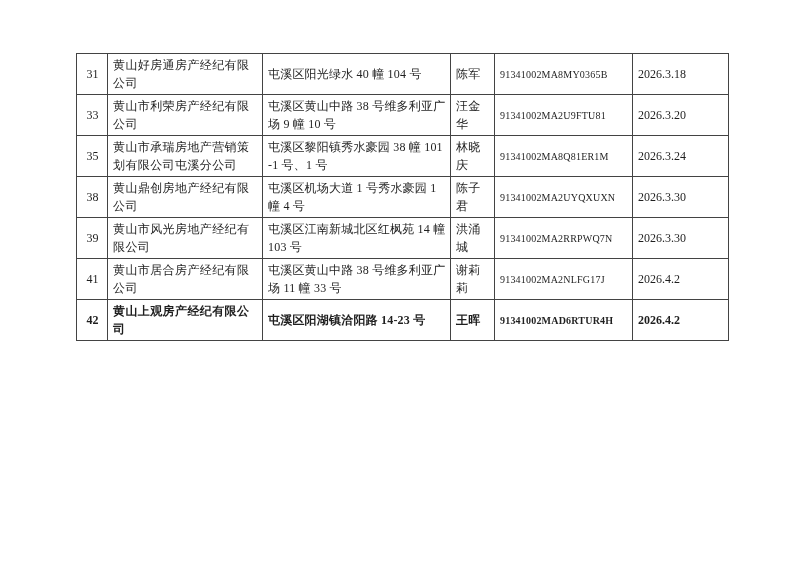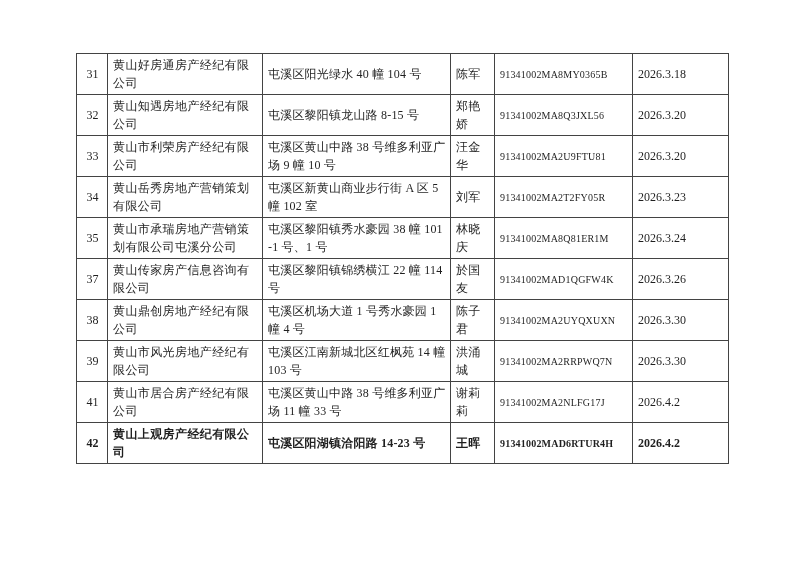--- a/index.html
+++ b/index.html
@@ -58,58 +58,34 @@
     <tbody id="registry-body">
         <tr>
           <td class="c-no">31</td>
           <td class="c-company">黄山好房通房产经纪有限公司</td>
           <td class="c-address">屯溪区阳光绿水 40 幢 104 号</td>
           <td class="c-person">陈军</td>
           <td class="c-code">91341002MA8MY0365B</td>
           <td class="c-date">2026.3.18</td>
         </tr>
         <tr>
-          <td class="c-no">32</td>
-          <td class="c-company">黄山知遇房地产经纪有限公司</td>
-          <td class="c-address">屯溪区黎阳镇龙山路 8-15 号</td>
-          <td class="c-person">郑艳娇</td>
-          <td class="c-code">91341002MA8Q3JXL56</td>
-          <td class="c-date">2026.3.20</td>
-        </tr>
-        <tr>
           <td class="c-no">33</td>
           <td class="c-company">黄山市利荣房产经纪有限公司</td>
           <td class="c-address">屯溪区黄山中路 38 号维多利亚广场 9 幢 10 号</td>
           <td class="c-person">汪金华</td>
           <td class="c-code">91341002MA2U9FTU81</td>
           <td class="c-date">2026.3.20</td>
         </tr>
         <tr>
-          <td class="c-no">34</td>
-          <td class="c-company">黄山岳秀房地产营销策划有限公司</td>
-          <td class="c-address">屯溪区新黄山商业步行街 A 区 5 幢 102 室</td>
-          <td class="c-person">刘军</td>
-          <td class="c-code">91341002MA2T2FY05R</td>
-          <td class="c-date">2026.3.23</td>
-        </tr>
-        <tr>
           <td class="c-no">35</td>
           <td class="c-company">黄山市承瑞房地产营销策划有限公司屯溪分公司</td>
           <td class="c-address">屯溪区黎阳镇秀水豪园 38 幢 101-1 号、1 号</td>
           <td class="c-person">林晓庆</td>
           <td class="c-code">91341002MA8Q81ER1M</td>
           <td class="c-date">2026.3.24</td>
-        </tr>
-        <tr>
-          <td class="c-no">37</td>
-          <td class="c-company">黄山传家房产信息咨询有限公司</td>
-          <td class="c-address">屯溪区黎阳镇锦绣横江 22 幢 114 号</td>
-          <td class="c-person">於国友</td>
-          <td class="c-code">91341002MAD1QGFW4K</td>
-          <td class="c-date">2026.3.26</td>
         </tr>
         <tr>
           <td class="c-no">38</td>
           <td class="c-company">黄山鼎创房地产经纪有限公司</td>
           <td class="c-address">屯溪区机场大道 1 号秀水豪园 1 幢 4 号</td>
           <td class="c-person">陈子君</td>
           <td class="c-code">91341002MA2UYQXUXN</td>
           <td class="c-date">2026.3.30</td>
         </tr>
         <tr>

